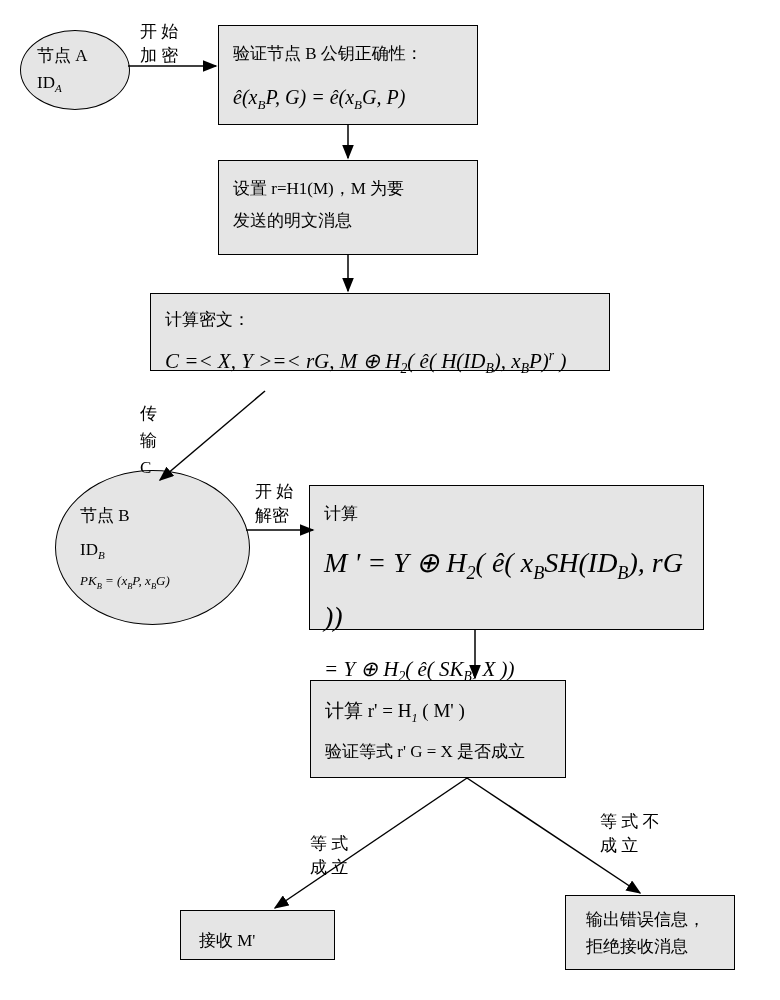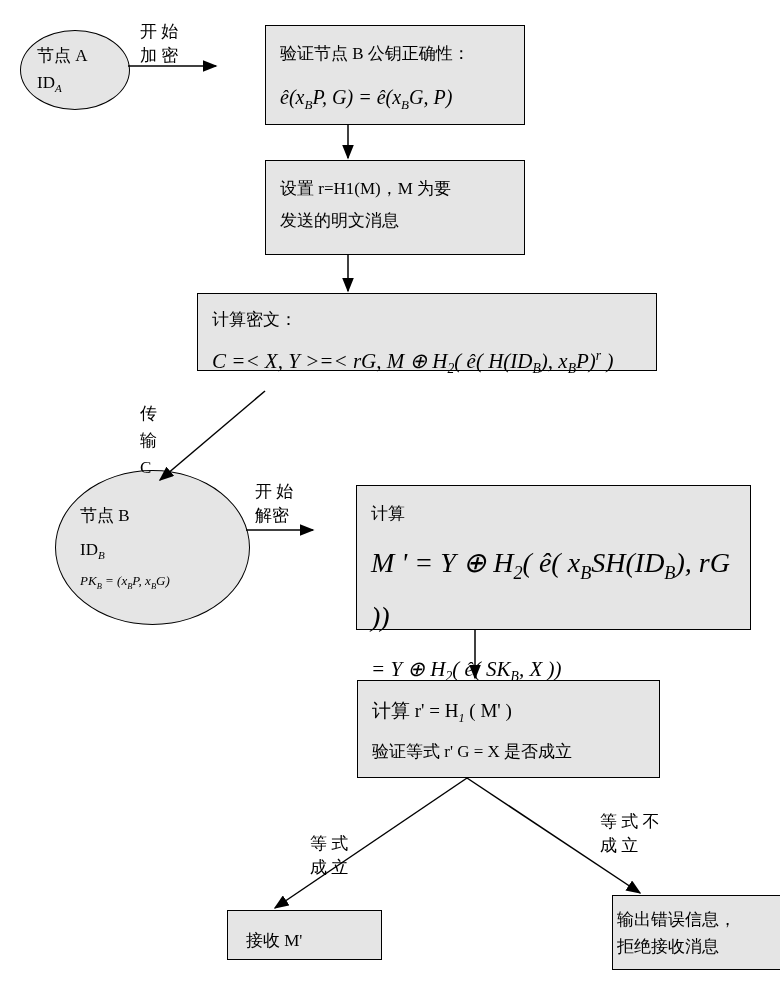--- a/index.html
+++ b/index.html
@@ -27,21 +27,20 @@
     border-radius: 50%;
     display: flex;
     flex-direction: column;
     justify-content: center;
     padding-left: 16px;
     line-height: 1.6;
   }
   .rect {
     padding: 12px 14px;
     line-height: 1.9;
-    margin-left: 47px;
   }
   .label {
     position: absolute;
     font-size: 17px;
     line-height: 1.4;
     white-space: pre;
   }
   svg.arrows {
     position: absolute;
     top: 0;
@@ -88,30 +87,30 @@
     <div style="font-family:'Times New Roman',serif; margin-top:6px;">ID<span class="sub">B</span></div>
     <div class="formula" style="font-size:13px; margin-top:6px;"><i>PK</i><span class="sub">B</span> = (<i>x</i><span class="sub">B</span><i>P</i>, <i>x</i><span class="sub">B</span><i>G</i>)</div>
   </div>
 
   <div class="node rect" style="left:309px; top:485px; width:395px; height:145px;">
     <div>计算</div>
     <div class="formula" style="font-size:28px; margin-top:6px;"><i>M</i> ' = <i>Y</i> ⊕ <i>H</i><span class="sub">2</span>( <i>ê</i>( <i>x</i><span class="sub">B</span><i>SH</i>(<i>ID</i><span class="sub">B</span>), <i>rG</i> ))</div>
     <div class="formula" style="font-size:21px; margin-top:6px;">= <i>Y</i> ⊕ <i>H</i><span class="sub">2</span>( <i>ê</i>( <i>SK</i><span class="sub">B</span>, <i>X</i> ))</div>
   </div>
 
-  <div class="node rect" style="left:310px; top:680px; width:303px; height:98px;">
+  <div class="node rect" style="left:310px; top:680px; width:256px; height:98px;">
     <div style="font-family:'Times New Roman','SimSun',serif; font-size:19px;">计算 r' = H<span class="sub">1</span> ( M' )</div>
     <div style="margin-top:6px;">验证等式 r' G = X 是否成立</div>
   </div>
 
   <div class="node rect" style="left:180px; top:910px; width:155px; height:50px; padding:14px 18px;">
     <div>接收 M'</div>
   </div>
 
-  <div class="node rect" style="left:565px; top:895px; width:170px; height:75px; padding:10px 4px; line-height:1.6;">
+  <div class="node rect" style="left:565px; top:895px; width:170px; height:75px; padding:10px 20px; line-height:1.6;">
     <div>输出错误信息，</div>
     <div>拒绝接收消息</div>
   </div>
 
   <div class="label" style="left:140px; top:20px;">开 始
 加 密</div>
 
   <div class="label" style="left:140px; top:400px; line-height:1.6;">传
 输
 C</div>

